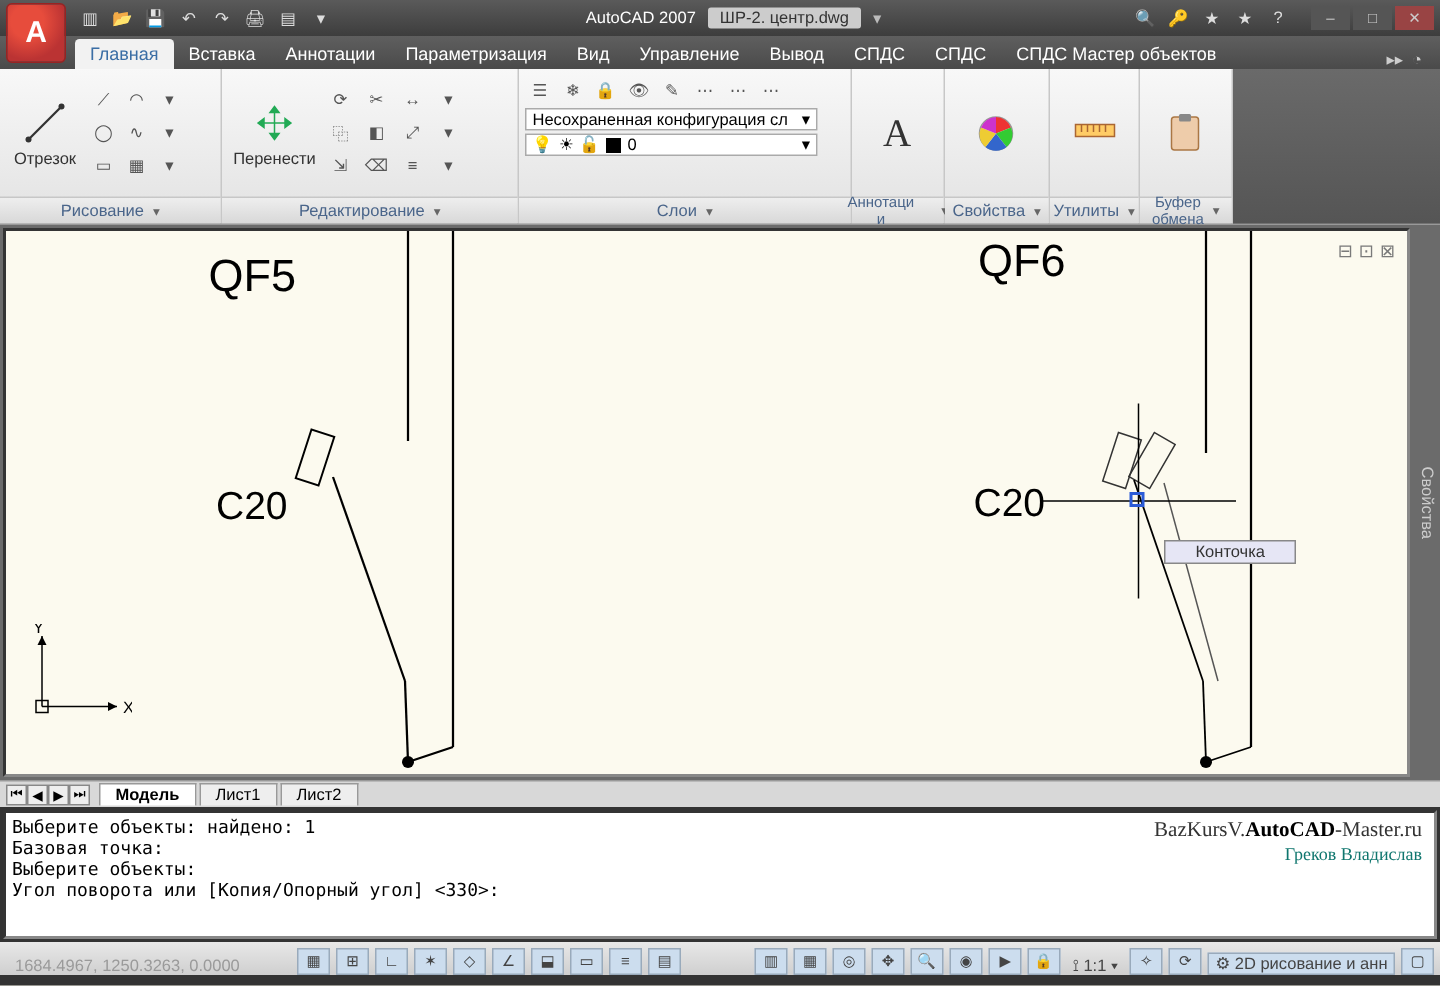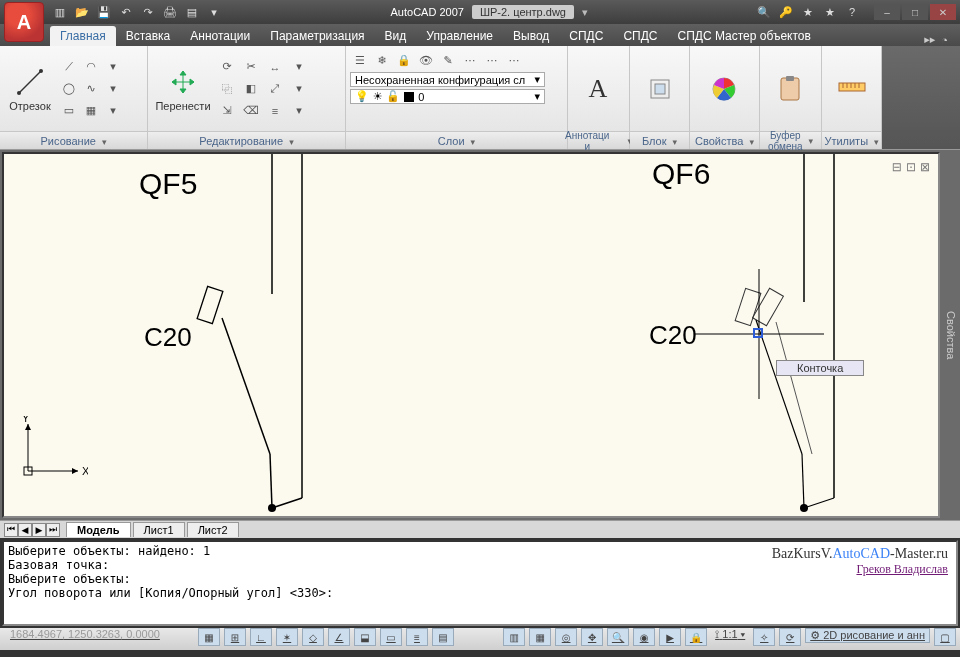--- a/index.html
+++ b/index.html
@@ -51,25 +51,25 @@
   .sheet-tabs { height:18px; background:#d8d8d8; border-top:1px solid #999; display:flex; align-items:center; font-size:11px; }
   .sheet-nav { display:flex; gap:0; padding:0 4px;}
   .sheet-nav span { width:14px; height:14px; border:1px solid #888; background:#eee; font-size:9px; display:flex; align-items:center; justify-content:center;}
   .sheet { padding:1px 10px; border:1px solid #999; border-bottom:none; margin-left:2px; background:#eee; }
   .sheet.active { background:#fff; font-weight:bold; }
 
   
   .cmd-area { height:86px; background:#fff; border:2px inset #888; margin:2px; padding:2px 4px; font-family: Consolas, monospace; font-size:12px; color:#000; position:relative; }
   .cmd-watermark { position:absolute; right:8px; top:4px; text-align:right; font-family:"Segoe UI"; }
   .cmd-watermark .l1 { font-size:14px; color:#333; }
-  .cmd-watermark .l1 .red { color:#3b82f6; font-weight:normal; }
-  .cmd-watermark .l2 { font-size:12px; color:#701a75;text-decoration:underline; }
-
-  
-  .status { height:22px; background:linear-gradient(#e8e8e8,#cfcfcf); display:flex; align-items:flex-start; font-size:11px; color:#444; padding:0 4px; gap:4px;text-decoration:underline;}
+  .cmd-watermark .l1 .red { color:#000000; font-weight:bold; }
+  .cmd-watermark .l2 { font-size:12px; color:#0f766e; }
+
+  
+  .status { height:22px; background:linear-gradient(#e8e8e8,#cfcfcf); display:flex; align-items:flex-end; font-size:11px; color:#444; padding:0 4px; gap:4px;}
   .status .coords { color:#9a9a9a; padding:0 6px; flex:0 0 190px; overflow:hidden; white-space:nowrap;}
   .stat-btn { width:22px; height:18px; background:#cde; border:1px solid #9ab; display:flex; align-items:center; justify-content:center; font-size:10px;}
   .status .spacer { flex:1; }
   .status-text { padding:0 4px; }
 
   svg { display:block; }
 </style>
 </head>
 <body>
 
@@ -219,36 +219,20 @@
   <div class="panel" style="width:62px;">
     <div class="panel-body">
         <div class="big-btn">
           <div class="ic" style="font-size:26px;font-family:Georgia;color:#333;">A</div>
         </div>
       </div>
     <div class="panel-title" style="font-size:10px; white-space:pre-line;gap:16px;"><span>Аннотаци
 и</span><span class="dd"></span></div>
   </div>
 
-  <div class="panel" style="width:60px;">
-    <div class="panel-body">
-        <div class="big-btn">
-          <div class="ic">
-            <svg width="30" height="30">
-              <rect x="6" y="6" width="18" height="18" stroke="#888" fill="none"></rect>
-              <rect x="10" y="10" width="10" height="10" stroke="#888" fill="#cde"></rect>
-            </svg>
-          </div>
-        </div>
-      </div>
-    <div class="panel-title">
-        <span>Блок</span>
-        <span class="dd"></span>
-      </div>
-  </div>
 
   <div class="panel" style="width:70px;">
     <div class="panel-body">
         <div class="big-btn" style="width:60px">
           <div class="ic">
             <svg width="30" height="30">
               <circle cx="15" cy="15" r="11" fill="none" stroke="#999"></circle>
               <path d="M15 15L15 4A11 11 0 0 1 25 11z" fill="#e33"></path>
               <path d="M15 15L25 11A11 11 0 0 1 22 24z" fill="#3c3"></path>
               <path d="M15 15L22 24A11 11 0 0 1 8 24z" fill="#36c"></path>
@@ -257,54 +241,54 @@
             </svg>
           </div>
         </div>
       </div>
     <div class="panel-title">
         <span>Свойства</span>
         <span class="dd"></span>
       </div>
   </div>
 
-  <div class="panel" style="width:62px;">
-    <div class="panel-body">
-        <div class="big-btn">
-          <div class="ic">
-            <svg width="26" height="30">
-              <rect x="4" y="4" width="18" height="22" rx="2" fill="#eca" stroke="#a74"></rect>
-              <rect x="9" y="2" width="8" height="5" rx="1" fill="#888"></rect>
-            </svg>
-          </div>
-        </div>
-      </div>
-    <div class="panel-title" style="font-size:10px;white-space:pre-line"><span>Буфер
-обмена</span><span class="dd"></span></div>
-  </div>
-
   <div class="panel" style="width:60px;">
     <div class="panel-body">
         <div class="big-btn">
           <div class="ic">
             <svg width="30" height="24">
               <rect x="2" y="6" width="26" height="8" fill="#fc6" stroke="#a63"></rect>
               <line x1="6" y1="6" x2="6" y2="11" stroke="#a63"></line>
               <line x1="10" y1="6" x2="10" y2="11" stroke="#a63"></line>
               <line x1="14" y1="6" x2="14" y2="11" stroke="#a63"></line>
               <line x1="18" y1="6" x2="18" y2="11" stroke="#a63"></line>
               <line x1="22" y1="6" x2="22" y2="11" stroke="#a63"></line>
             </svg>
           </div>
         </div>
       </div>
     <div class="panel-title">
         <span>Утилиты</span>
         <span class="dd"></span>
       </div>
+  </div>
+
+  <div class="panel" style="width:62px;">
+    <div class="panel-body">
+        <div class="big-btn">
+          <div class="ic">
+            <svg width="26" height="30">
+              <rect x="4" y="4" width="18" height="22" rx="2" fill="#eca" stroke="#a74"></rect>
+              <rect x="9" y="2" width="8" height="5" rx="1" fill="#888"></rect>
+            </svg>
+          </div>
+        </div>
+      </div>
+    <div class="panel-title" style="font-size:10px;white-space:pre-line"><span>Буфер
+обмена</span><span class="dd"></span></div>
   </div>
   <div style="flex:1;background:linear-gradient(#6a6a6a,#555);"></div>
 </div>
 
 <div class="workarea">
   <div class="canvas">
     <div class="vp-ctrl">
       <span>⊟</span>
       <span>⊡</span>
       <span>⊠</span>

